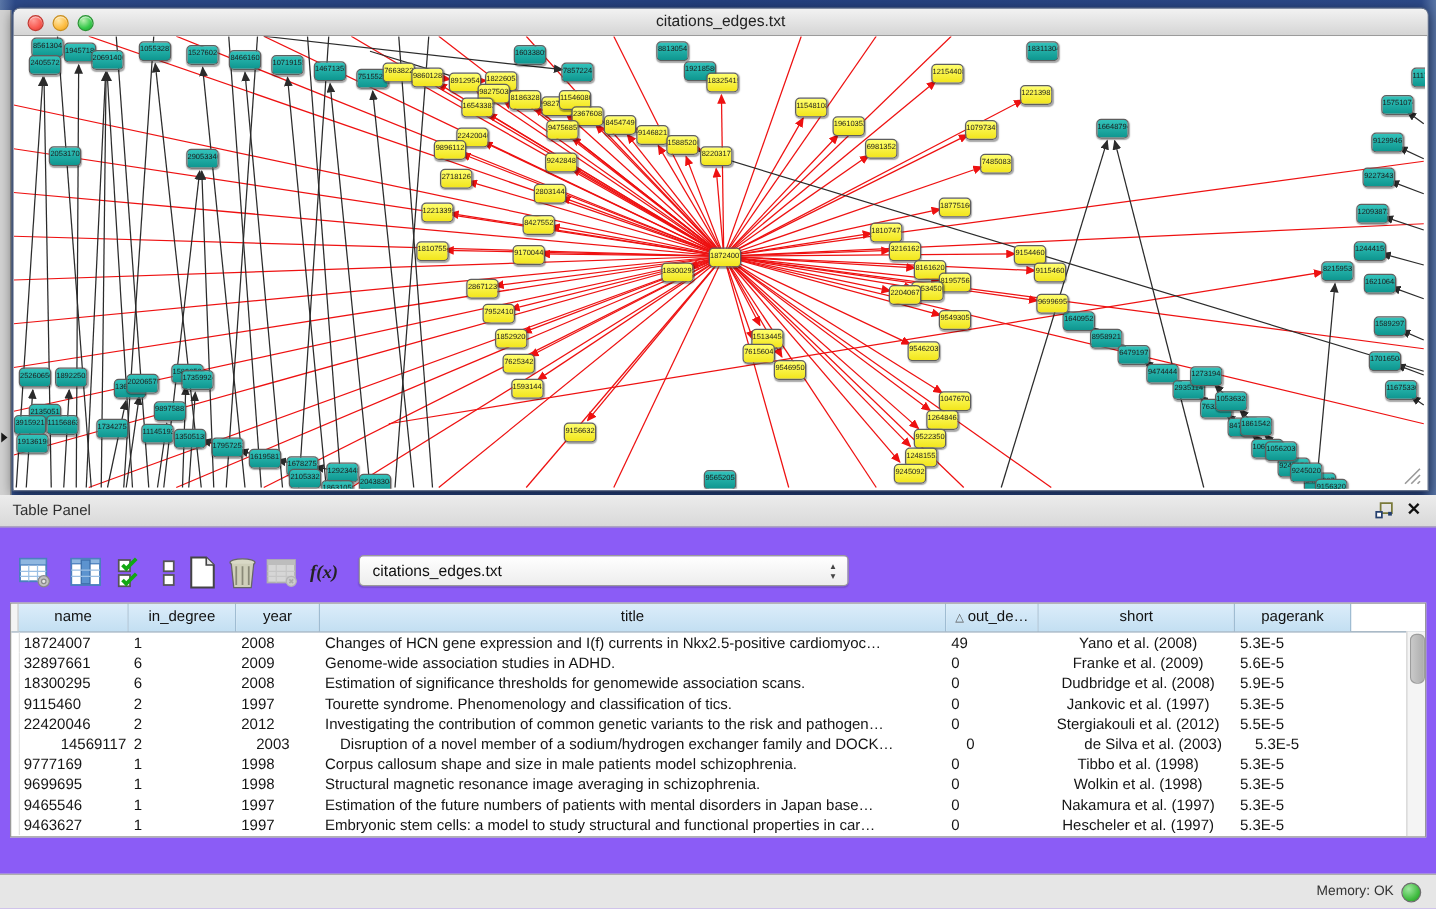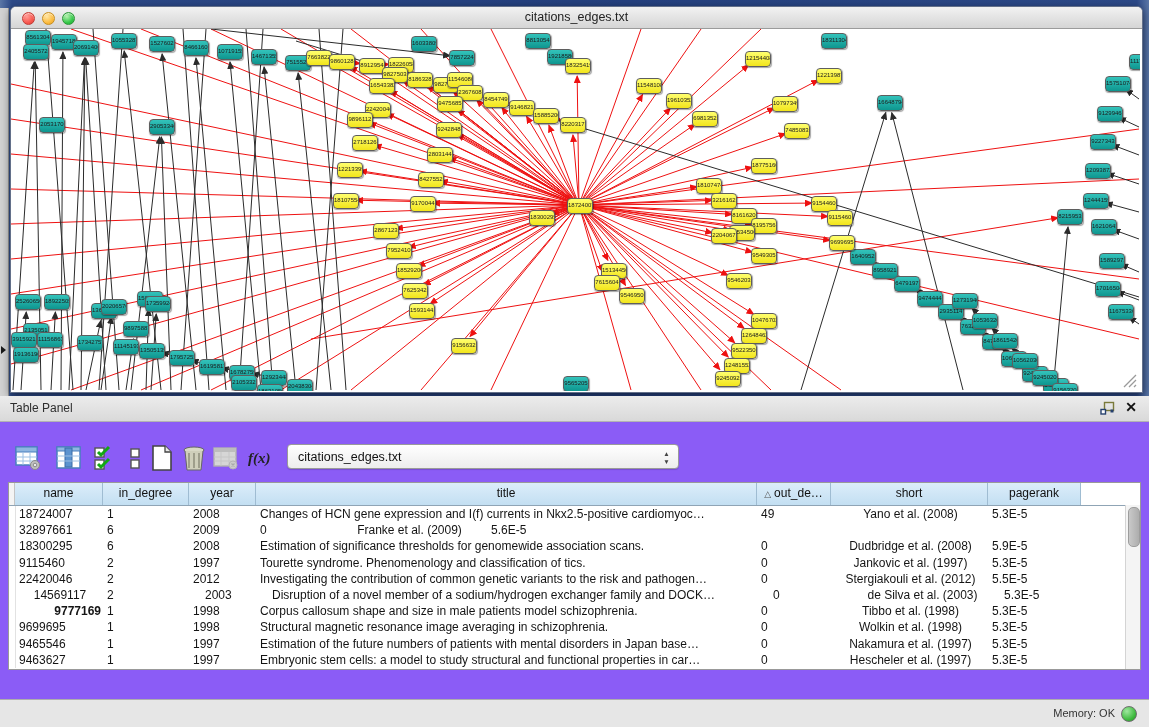--- a/index.html
+++ b/index.html
@@ -483,20 +483,21 @@
             <div class="td" style="width: 501px; text-align: left;">Changes of HCN gene expression and I(f) currents in Nkx2.5-positive cardiomyoc…</div>
             <div class="td" style="width: 74px; text-align: left;">49</div>
             <div class="td" style="width: 157px; text-align: center;">Yano et al. (2008)</div>
             <div class="td" style="width: 93px; text-align: left;">5.3E-5</div>
           </div>
           <div class="tr">
             <div class="td gutter" style="width: 6px; text-align: left;"></div>
             <div class="td" style="width: 88px; text-align: left;">32897661</div>
             <div class="td" style="width: 86px; text-align: left;">6</div>
             <div class="td" style="width: 67px; text-align: left;">2009</div>
+            <div class="td" style="width: 501px; text-align: left;">Genome-wide association studies in ADHD.</div>
             <div class="td" style="width: 74px; text-align: left;">0</div>
             <div class="td" style="width: 157px; text-align: center;">Franke et al. (2009)</div>
             <div class="td" style="width: 93px; text-align: left;">5.6E-5</div>
           </div>
           <div class="tr">
             <div class="td gutter" style="width: 6px; text-align: left;"></div>
             <div class="td" style="width: 88px; text-align: left;">18300295</div>
             <div class="td" style="width: 86px; text-align: left;">6</div>
             <div class="td" style="width: 67px; text-align: left;">2008</div>
             <div class="td" style="width: 501px; text-align: left;">Estimation of significance thresholds for genomewide association scans.</div>
@@ -519,31 +520,31 @@
             <div class="td" style="width: 88px; text-align: left;">22420046</div>
             <div class="td" style="width: 86px; text-align: left;">2</div>
             <div class="td" style="width: 67px; text-align: left;">2012</div>
             <div class="td" style="width: 501px; text-align: left;">Investigating the contribution of common genetic variants to the risk and pathogen…</div>
             <div class="td" style="width: 74px; text-align: left;">0</div>
             <div class="td" style="width: 157px; text-align: center;">Stergiakouli et al. (2012)</div>
             <div class="td" style="width: 93px; text-align: left;">5.5E-5</div>
           </div>
           <div class="tr">
             <div class="td gutter" style="width: 6px; text-align: left;"></div>
-            <div class="td" style="width: 88px; text-align: center;">14569117</div>
+            <div class="td" style="width: 88px; text-align: right;">14569117</div>
             <div class="td" style="width: 86px; text-align: left;">2</div>
             <div class="td" style="width: 67px; text-align: left; margin-left: 12px;">2003</div>
             <div class="td" style="width: 501px; text-align: left;">Disruption of a novel member of a sodium/hydrogen exchanger family and DOCK…</div>
             <div class="td" style="width: 74px; text-align: left;">0</div>
             <div class="td" style="width: 157px; text-align: center;">de Silva et al. (2003)</div>
             <div class="td" style="width: 93px; text-align: left;">5.3E-5</div>
           </div>
           <div class="tr">
             <div class="td gutter" style="width: 6px; text-align: left;"></div>
-            <div class="td" style="width: 88px; text-align: right; font-weight: bold;">9777169</div>
+            <div class="td" style="width: 88px; text-align: left;">9777169</div>
             <div class="td" style="width: 86px; text-align: left;">1</div>
             <div class="td" style="width: 67px; text-align: left;">1998</div>
             <div class="td" style="width: 501px; text-align: left;">Corpus callosum shape and size in male patients model schizophrenia.</div>
             <div class="td" style="width: 74px; text-align: left;">0</div>
             <div class="td" style="width: 157px; text-align: center;">Tibbo et al. (1998)</div>
             <div class="td" style="width: 93px; text-align: left;">5.3E-5</div>
           </div>
           <div class="tr">
             <div class="td gutter" style="width: 6px; text-align: left;"></div>
             <div class="td" style="width: 88px; text-align: left;">9699695</div>

